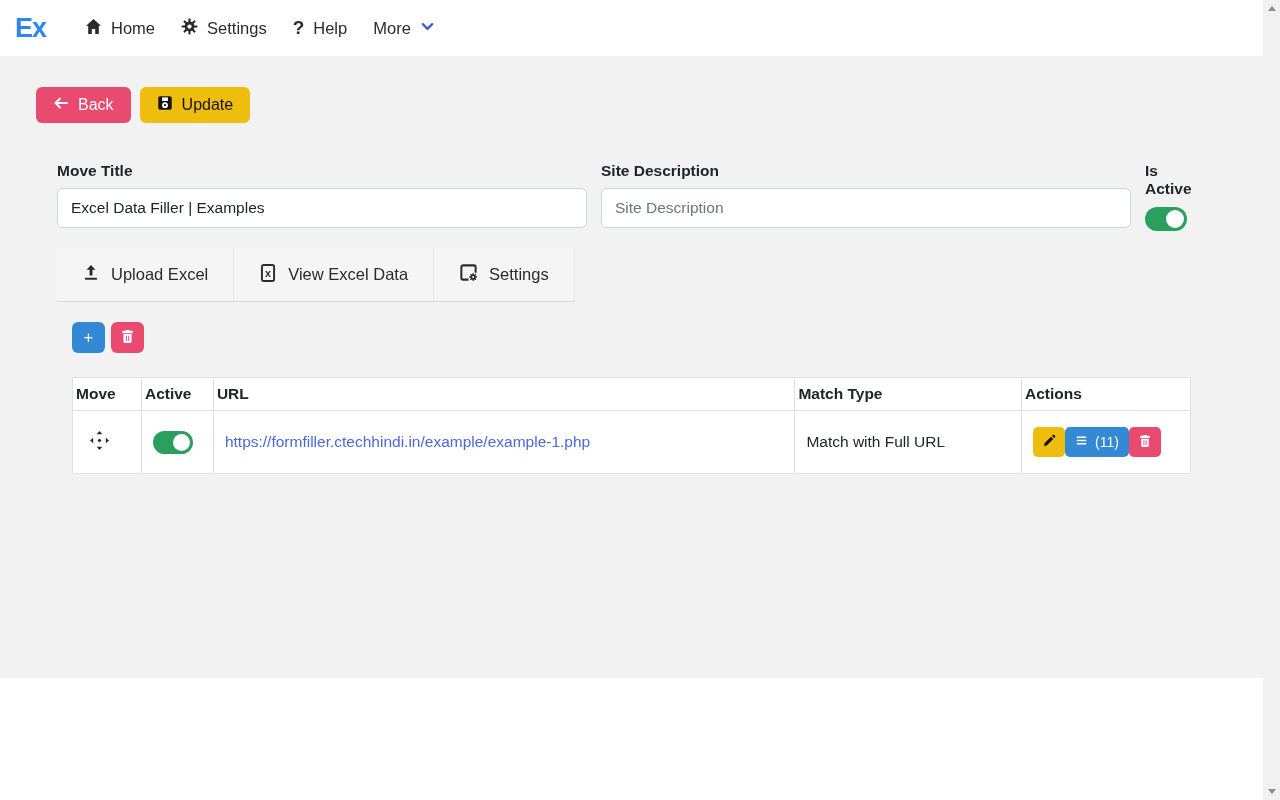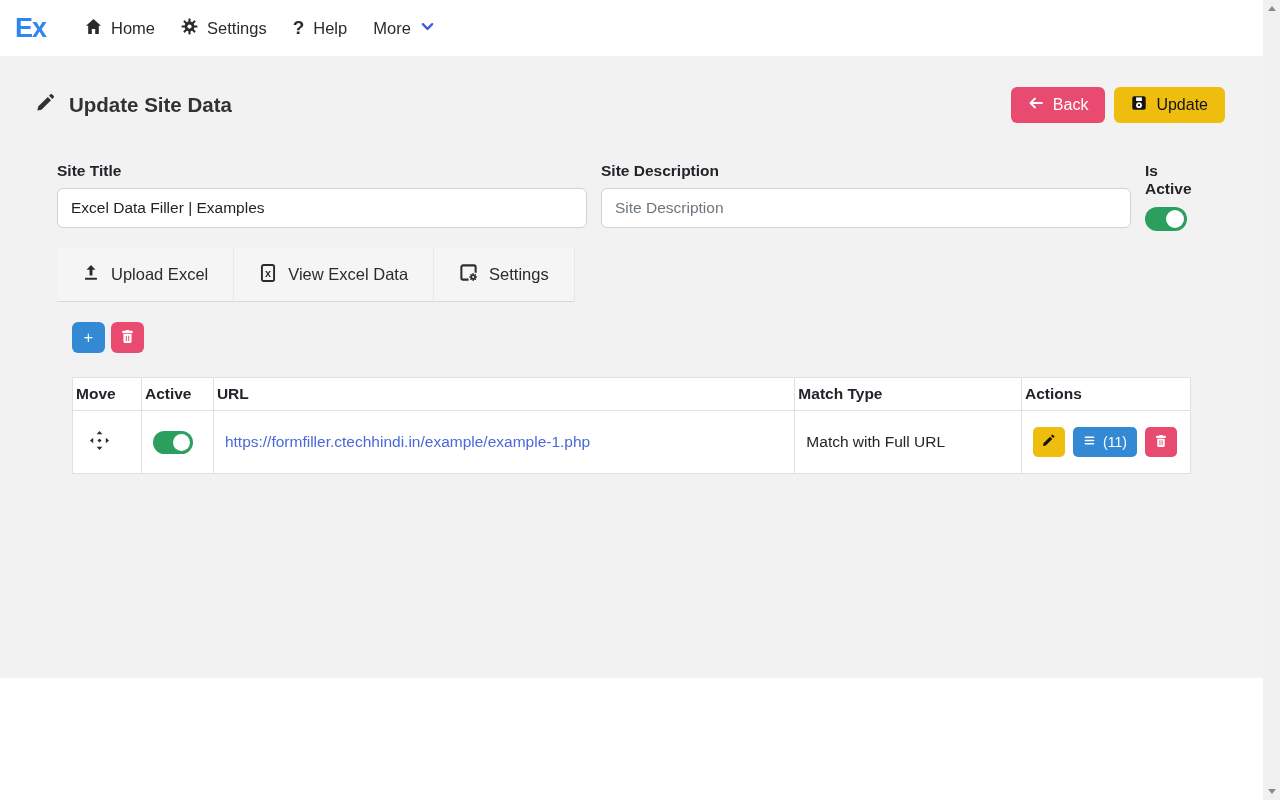--- a/index.html
+++ b/index.html
@@ -47,21 +47,21 @@
   .icon-btn { height:31px; width:33px; border:none; border-radius:6px; display:inline-flex; align-items:center; justify-content:center; cursor:pointer; }
   .btn-add { background:#3489d4; color:#fff; font-size:16px; }
   .btn-del-all { background:#e94a6f; }
 
   table { margin-top:24px; border-collapse:collapse; width:1119px; background:#fff; }
   th,td { border:1px solid #dee2e6; text-align:left; vertical-align:middle; }
   th { font-size:15.5px; font-weight:700; color:#212529; padding:7px 3px; }
   td { padding:16px 11px; font-size:15.5px; color:#212529; height:50px; }
   .move-cell { padding-left:17px; }
   .url-link { color:#4a68d9; text-decoration:none; cursor:pointer; }
-  .action-btns { display:flex; gap:8px; }
+  .action-btns { display:flex; }
   .act-btn { height:30px; border:none; border-radius:5px; display:inline-flex; align-items:center; justify-content:center; gap:7px; cursor:pointer; font-family:inherit; }
   .act-edit { width:32px; background:#eebd0d; }
   .act-fields { background:#3489d4; color:#fff; padding:0 10px; font-size:14px; }
   .act-del { width:32px; background:#e94a6f; }
 
   .bottom-white { flex:1; background:#fff; }
 
   
   .scrollbar { width:17px; background:#f1f1f1; position:relative; flex-shrink:0; }
   .sb-arrow { position:absolute; left:0; width:17px; height:17px; display:flex; align-items:center; justify-content:center; cursor:pointer; }
@@ -114,28 +114,20 @@
           <svg width="15" height="15" viewBox="0 0 16 16" fill="none" stroke="#3e5cd5" stroke-width="2.4" stroke-linecap="round" stroke-linejoin="round">
               <path d="M3 5.5 8 10.5 13 5.5"></path>
             </svg>
         </span>
       </div>
     </nav>
 
     <main class="gray">
 
       <div class="header-row">
-        <div class="page-title">
-          <span>
-            <svg width="19" height="19" viewBox="0 0 16 16" fill="#323232">
-                <path d="M12.15 1.1a1 1 0 0 1 1.4 0l1.35 1.35a1 1 0 0 1 0 1.4l-1.2 1.2-2.75-2.75zM9.9 3.35l2.75 2.75-8.05 8.05-3.4.65.65-3.4z"></path>
-              </svg>
-          </span>
-          <span>Update Site Data</span>
-        </div>
         <div class="hbtns">
           <button class="btn btn-back">
             <span>
               <svg width="16" height="16" viewBox="0 0 16 16" fill="none" stroke="#fff" stroke-width="1.8" stroke-linecap="round" stroke-linejoin="round">
                   <path d="M14 8H2.5M7 3.5 2.5 8 7 12.5"></path>
                 </svg>
             </span>
             <span>Back</span>
           </button>
           <button class="btn btn-update">
@@ -147,21 +139,21 @@
                 <circle cx="8" cy="10.2" r="1.1" fill="#141414"></circle>
               </svg>
             </span>
             <span>Update</span>
           </button>
         </div>
       </div>
 
       <div class="form-row">
         <div class="fcol">
-          <div class="flabel">Site Title</div>
+          <div class="flabel">Move Title</div>
           <input class="finput" type="text" value="Excel Data Filler | Examples" style="">
         </div>
         <div class="fcol">
           <div class="flabel">Site Description</div>
           <input class="finput" type="text" placeholder="Site Description" style="">
         </div>
         <div class="is-active-col">
           <div class="flabel">Is Active</div>
           <div class="switch">
               <span class="knob"></span>

